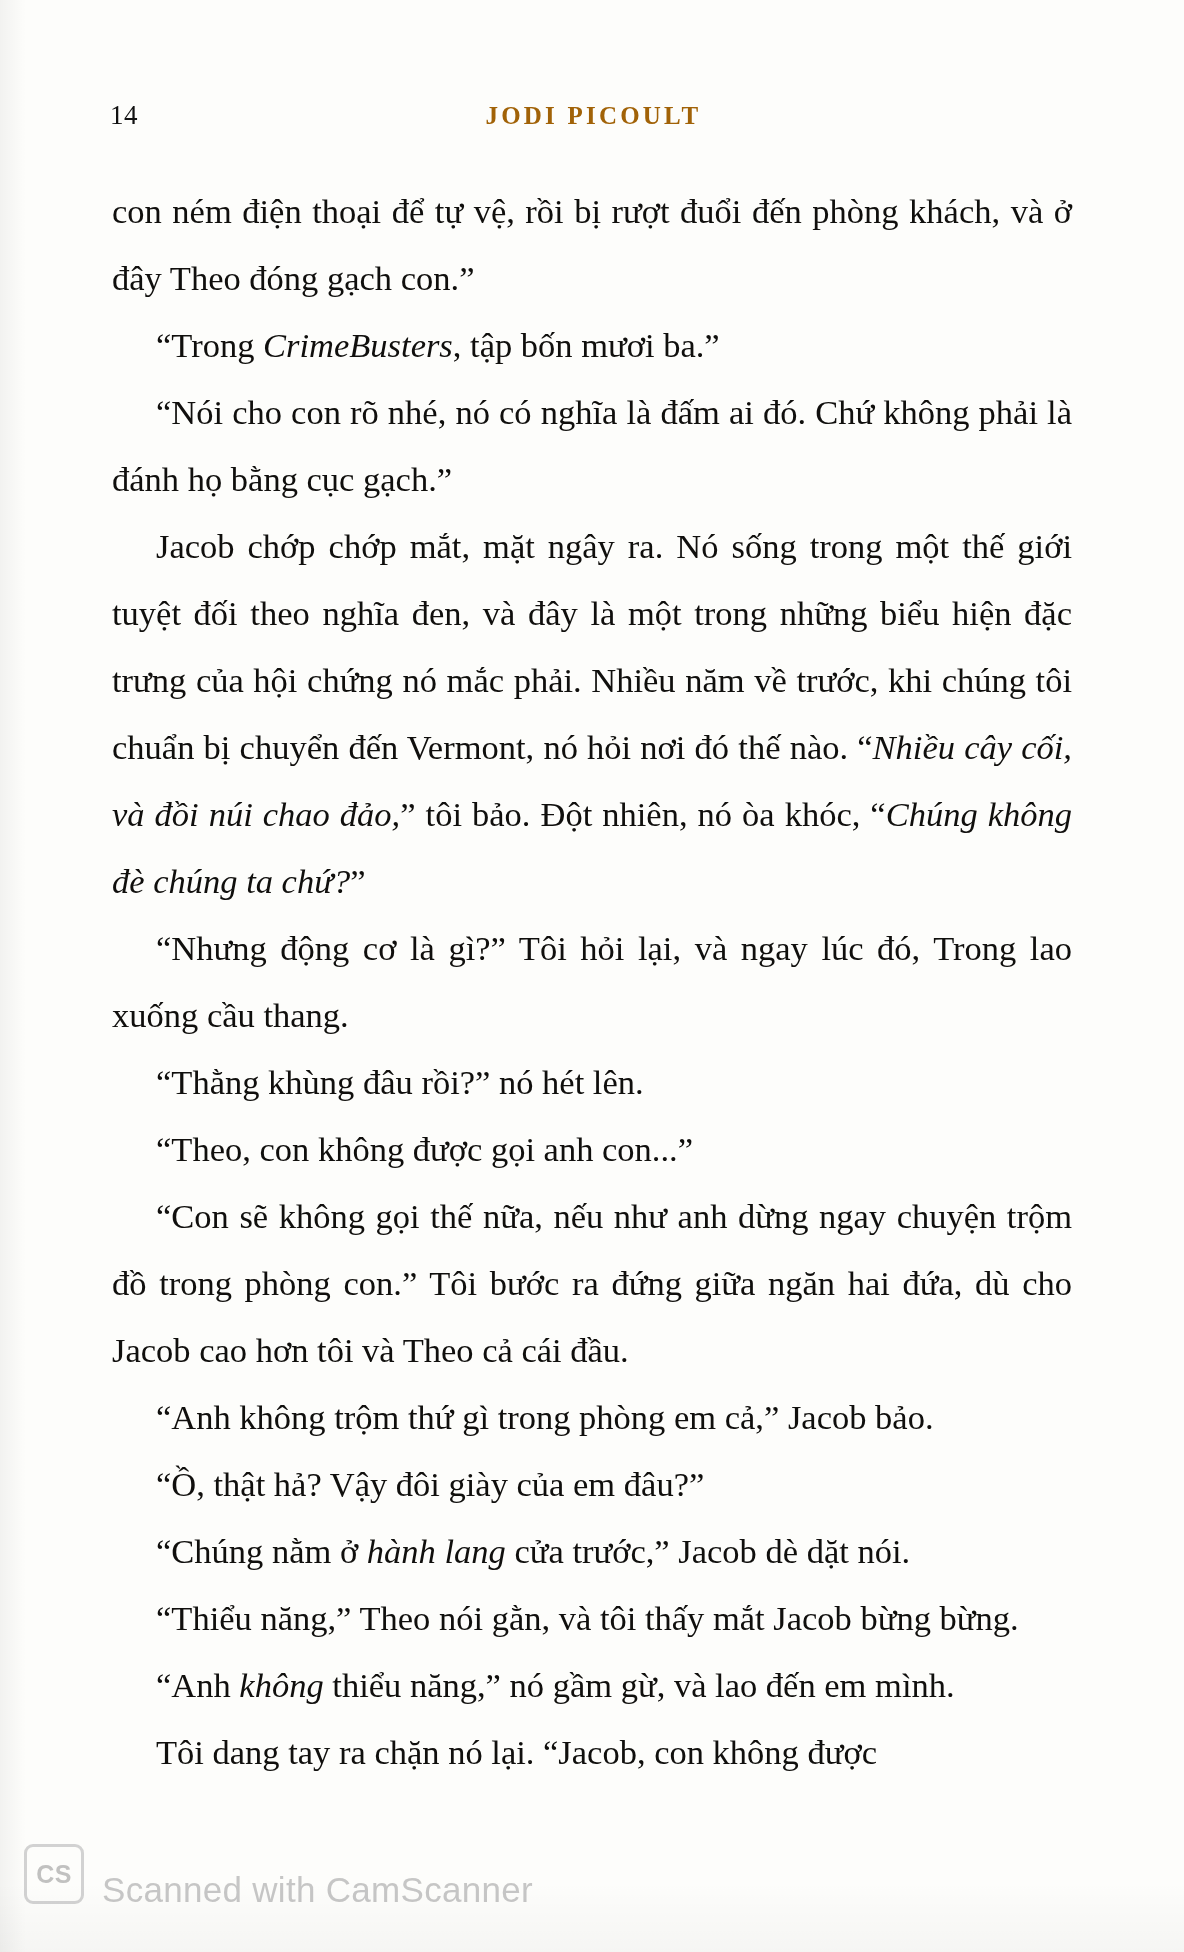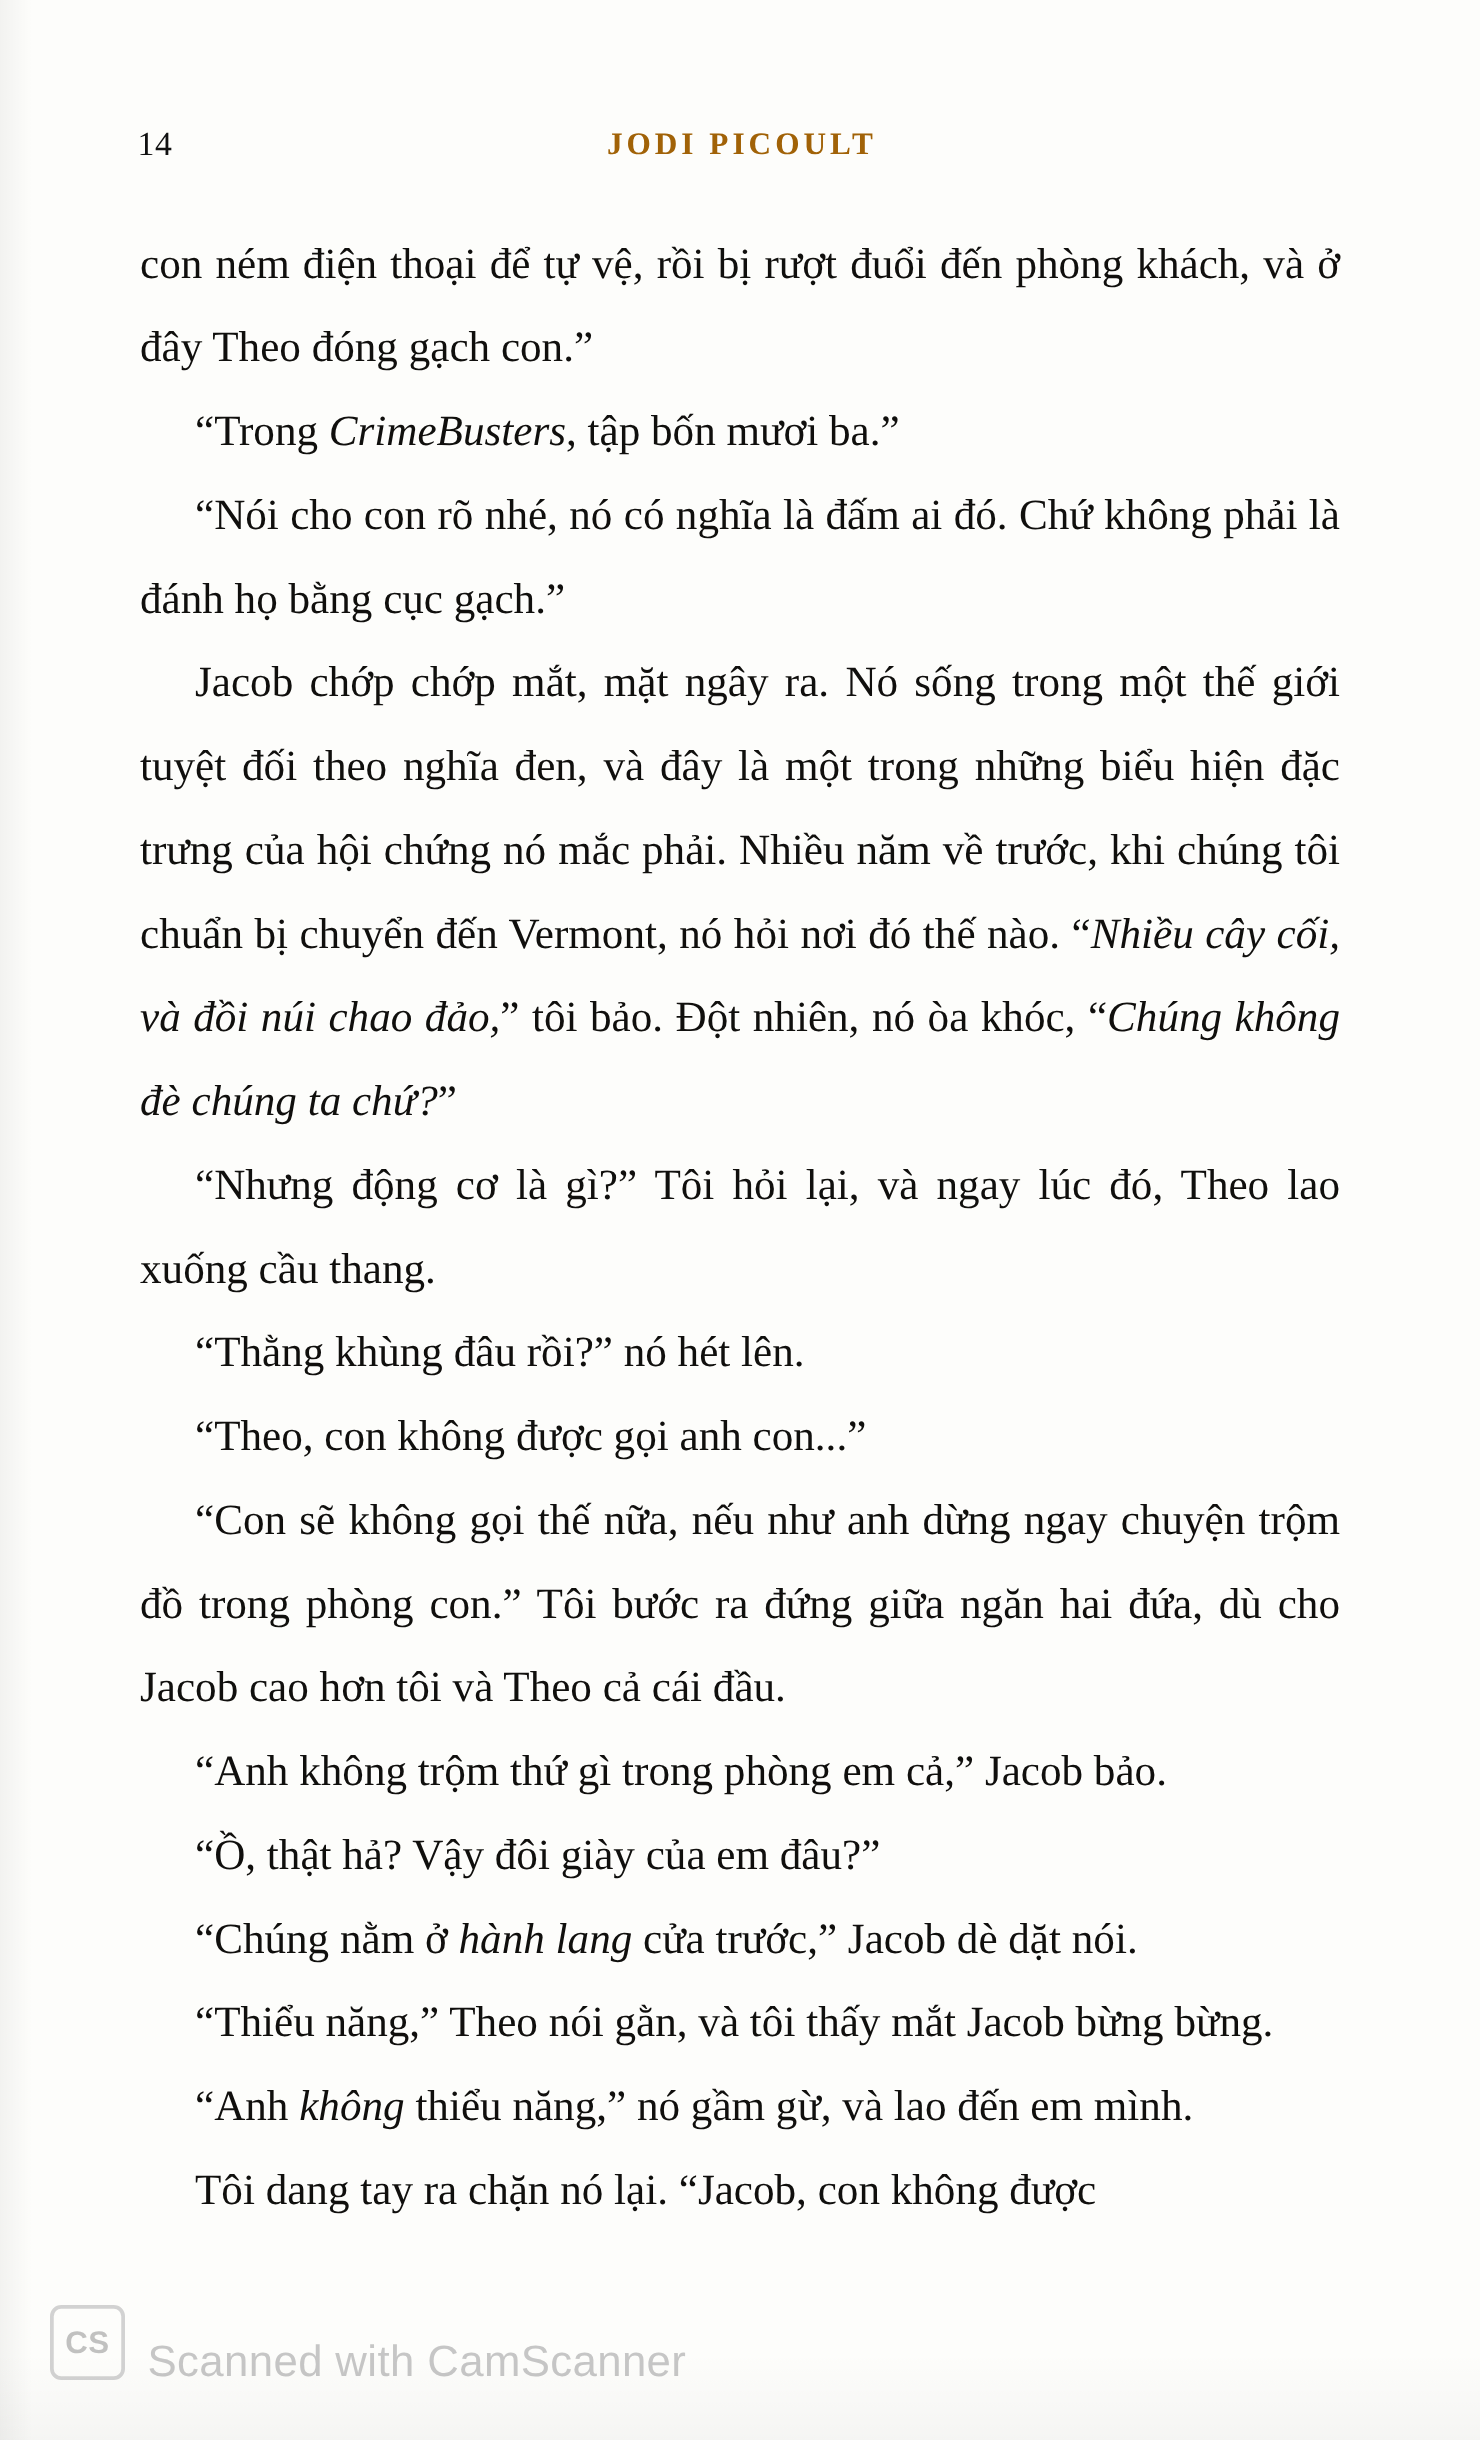--- a/index.html
+++ b/index.html
@@ -79,21 +79,21 @@
   .para.noindent {
     text-indent: 0;
   }
   .para em {
     font-style: italic;
   }
 
   
   .watermark {
     position: absolute;
-    left: 40px;
+    left: 24px;
     bottom: 42px;
     display: flex;
     align-items: center;
     gap: 18px;
     opacity: 0.62;
   }
   .cs-badge {
     width: 54px;
     height: 54px;
     border: 3px solid #b9b9b9;
@@ -139,21 +139,21 @@
   <div class="running-head">
     <div class="folio">14</div>
     <div class="book-title">JODI PICOULT</div>
   </div>
 
   <div class="text-block">
       <p class="para noindent"><span>con ném điện thoại để tự vệ, rồi bị rượt đuổi đến phòng khách, và ở đây Theo đóng gạch con.”</span></p>
       <p class="para indent"><span>“Trong </span><em>CrimeBusters</em><span>, tập bốn mươi ba.”</span></p>
       <p class="para indent"><span>“Nói cho con rõ nhé, nó có nghĩa là đấm ai đó. Chứ không phải là đánh họ bằng cục gạch.”</span></p>
       <p class="para indent"><span>Jacob chớp chớp mắt, mặt ngây ra. Nó sống trong một thế giới tuyệt đối theo nghĩa đen, và đây là một trong những biểu hiện đặc trưng của hội chứng nó mắc phải. Nhiều năm về trước, khi chúng tôi chuẩn bị chuyển đến Vermont, nó hỏi nơi đó thế nào. “</span><em>Nhiều cây cối, và đồi núi chao đảo,</em><span>” tôi bảo. Đột nhiên, nó òa khóc, “</span><em>Chúng không đè chúng ta chứ?</em><span>”</span></p>
-      <p class="para indent"><span>“Nhưng động cơ là gì?” Tôi hỏi lại, và ngay lúc đó, Theo lao xuống cầu thang.</span></p>
+      <p class="para indent"><span>“Nhưng động cơ là gì?” Tôi hỏi lại, và ngay lúc đó, Trong lao xuống cầu thang.</span></p>
       <p class="para indent"><span>“Thằng khùng đâu rồi?” nó hét lên.</span></p>
       <p class="para indent"><span>“Theo, con không được gọi anh con...”</span></p>
       <p class="para indent"><span>“Con sẽ không gọi thế nữa, nếu như anh dừng ngay chuyện trộm đồ trong phòng con.” Tôi bước ra đứng giữa ngăn hai đứa, dù cho Jacob cao hơn tôi và Theo cả cái đầu.</span></p>
       <p class="para indent"><span>“Anh không trộm thứ gì trong phòng em cả,” Jacob bảo.</span></p>
       <p class="para indent"><span>“Ồ, thật hả? Vậy đôi giày của em đâu?”</span></p>
       <p class="para indent"><span>“Chúng nằm ở </span><em>hành lang</em><span> cửa trước,” Jacob dè dặt nói.</span></p>
       <p class="para indent"><span>“Thiểu năng,” Theo nói gằn, và tôi thấy mắt Jacob bừng bừng.</span></p>
       <p class="para indent"><span>“Anh </span><em>không</em><span> thiểu năng,” nó gầm gừ, và lao đến em mình.</span></p>
       <p class="para indent"><span>Tôi dang tay ra chặn nó lại. “Jacob, con không được</span></p>
     </div>

